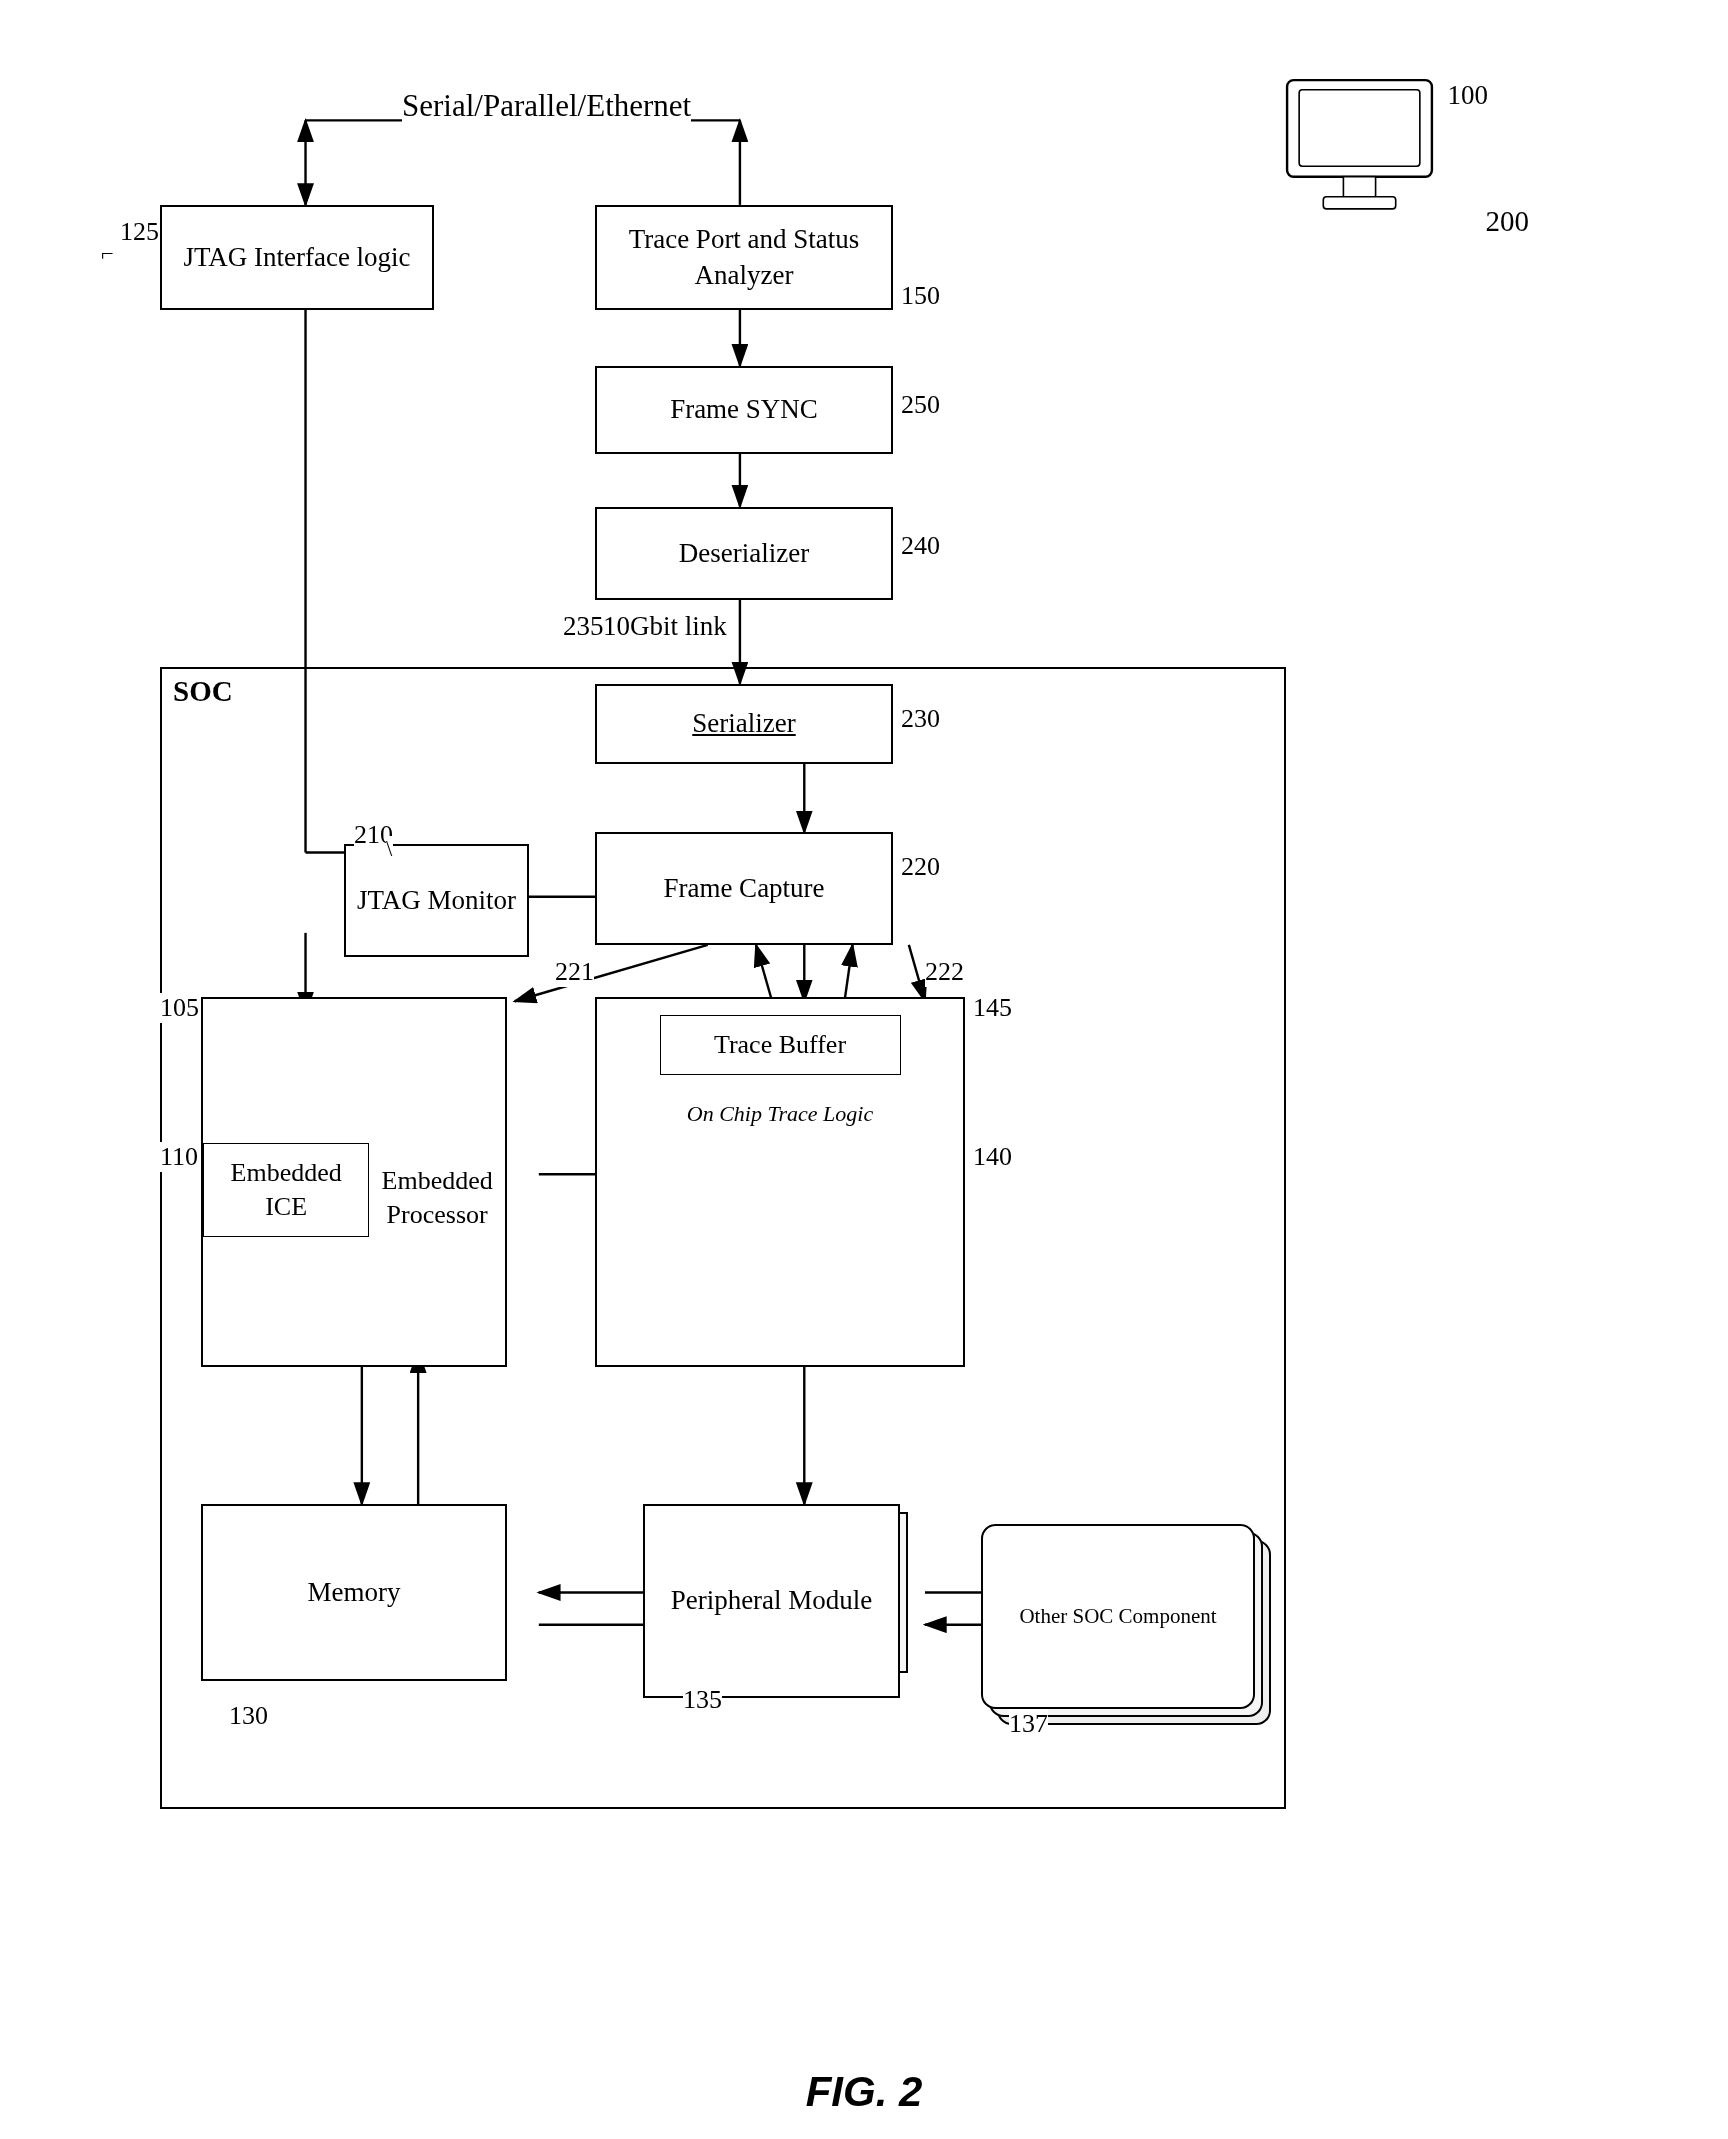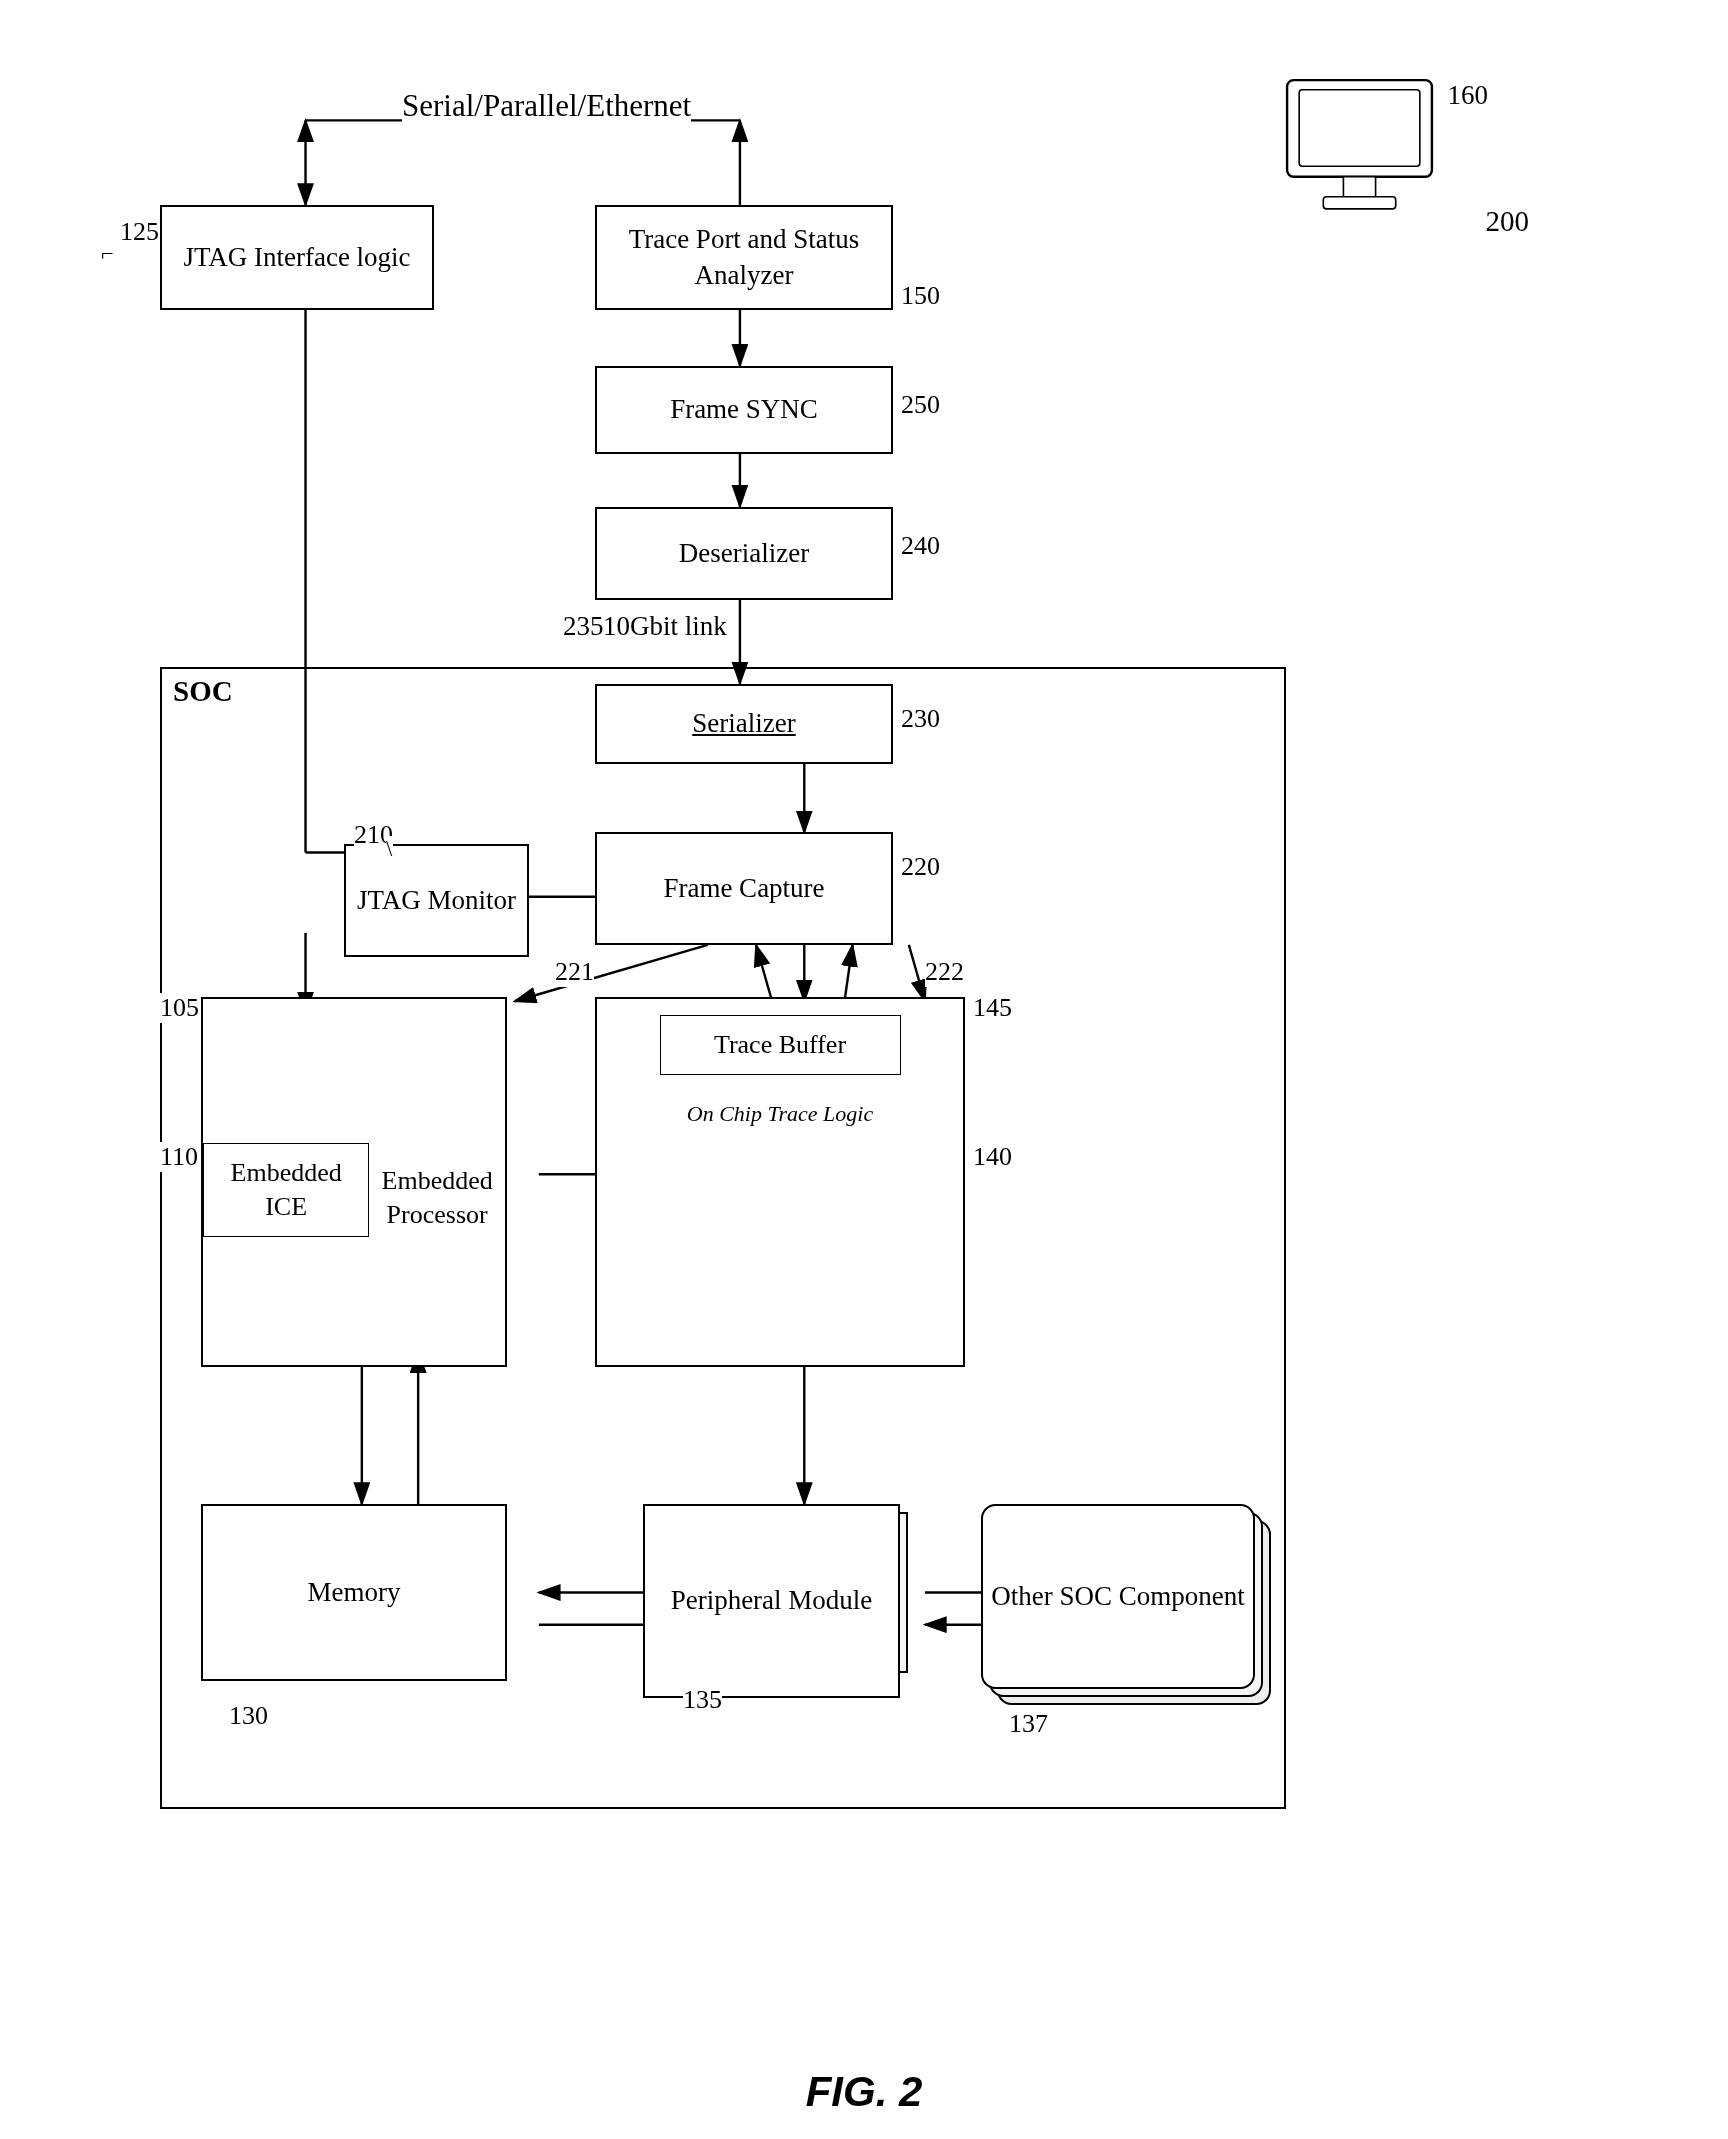--- a/index.html
+++ b/index.html
@@ -35,22 +35,23 @@
 
     .box-rounded {
       position: absolute;
       border: 2.4px solid #000;
       border-radius: 14.5px;
       background: #fff;
       display: flex;
       align-items: center;
       justify-content: center;
       text-align: center;
-      font-size: 27px;
+      font-size: 21px;
       line-height: 1.3;
+      margin-top: 20px;
     }
 
     
     .soc-border {
       position: absolute;
       border: 2.4px solid #000;
       background: transparent;
     }
 
     
@@ -157,21 +158,21 @@
       <rect x="20" y="10" width="180" height="120" rx="8" ry="8" fill="white" stroke="black" stroke-width="3"></rect>
 
       <rect x="35" y="22" width="150" height="95" rx="4" ry="4" fill="white" stroke="black" stroke-width="2"></rect>
 
       <rect x="90" y="130" width="40" height="25" fill="white" stroke="black" stroke-width="2"></rect>
 
       <rect x="65" y="155" width="90" height="15" rx="4" fill="white" stroke="black" stroke-width="2"></rect>
     </svg>
   </div>
 
-  <div class="label" style="top:32px; right:121px; font-size:27px;">160</div>
+  <div class="label" style="top:32px; right:121px; font-size:27px;">100</div>
 
   <div class="box" style="top:157px; left:80px; width:274px; height:105px;">
     <span>JTAG Interface logic</span>
   </div>
   <div class="label" style="top:169px; left:40px;">125</div>
   <div class="label" style="top:193px; left:21px; font-size:22.5px;">⌐</div>
 
   <div class="box" style="top:157px; left:515px; width:298px; height:105px;">
     <span>Trace Port and Status Analyzer</span>
   </div>

